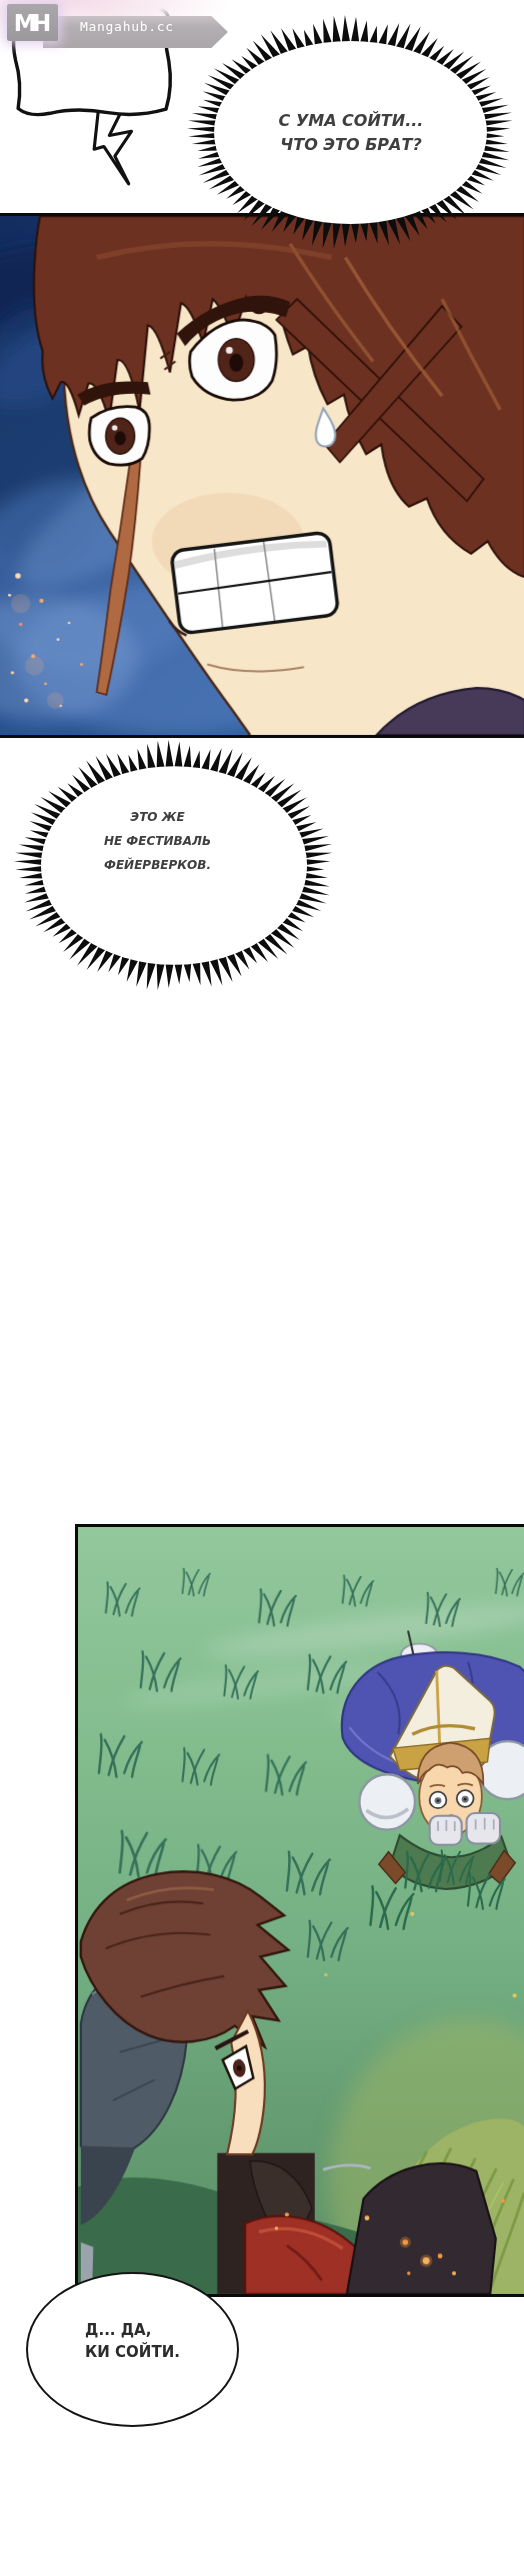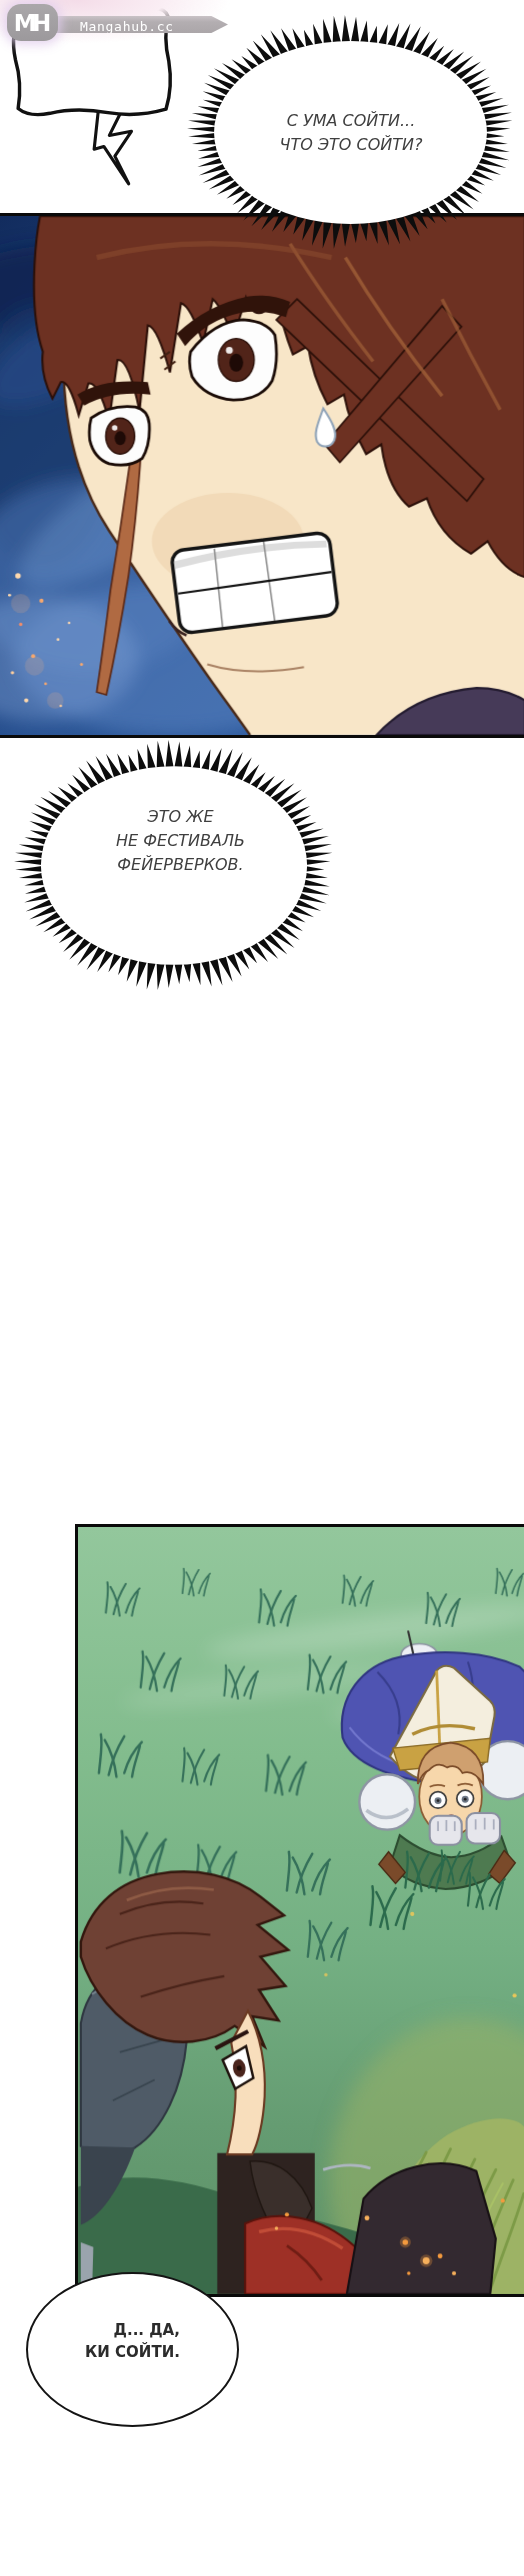--- a/index.html
+++ b/index.html
@@ -2,51 +2,51 @@
 <html style="font-size:11px"><head>
 <meta charset="utf-8">
 <style>
   html,body{margin:0;padding:0;background:#ffffff}
   .page{position:relative;width:525px;height:2576px;background:#fff;overflow:hidden;
         font-family:"DejaVu Sans","Liberation Sans",sans-serif}
 
   
   .header-glow{position:absolute;left:0;top:0;width:304px;height:51px;z-index:3;pointer-events:none;
     background:radial-gradient(ellipse 65% 110% at 25% 0%, #f4dce8 0%, #faeef4 45%, rgba(255,255,255,0) 78%)}
-  .site-ribbon{position:absolute;left:43px;top:16px;height:17px;width:185px;z-index:4;
+  .site-ribbon{position:absolute;left:43px;top:16px;height:32px;width:185px;z-index:4;
     background:linear-gradient(#c9c2c6,#b3aeb1 35%,#aba6a9);color:#fff;
     font-family:"DejaVu Sans Mono","Liberation Mono",monospace;font-size:13px;line-height:21px;
     padding-left:37px;letter-spacing:0.7px;box-sizing:border-box;
     clip-path:polygon(0 0,calc(100% - 16.6px) 0,100% 50%,calc(100% - 16.6px) 100%,0 100%)}
   .logo-badge{position:absolute;left:7px;top:4.1px;width:51px;height:37px;z-index:5;
-    background:linear-gradient(#aaa7aa,#9c999c);border-radius:14px;display:flex;align-items:center;justify-content:center;
+    background:linear-gradient(#aaa7aa,#9c999c);border-radius:2px;display:flex;align-items:center;justify-content:center;
     color:#fff;font-size:23px;font-weight:bold;letter-spacing:-4.8px;padding-right:4.8px;box-sizing:border-box;
     box-shadow:0 0 11px 3.5px rgba(224,204,236,.85)}
 
   
   .panel{position:absolute;background:#fff;z-index:1;box-sizing:border-box}
   .panel svg{display:block;width:100%;height:100%}
   #panel1{left:0;top:213px;width:525px;height:525px;border-top:3.5px solid #0a0a0a;border-bottom:3.5px solid #0a0a0a}
   #panel2{left:75px;top:1524px;width:450px;height:773px;border:3.5px solid #0a0a0a;border-right:none}
 
   
   .burst{position:absolute;z-index:2}
   .bubble-label{position:absolute;z-index:3;display:flex;flex-direction:column;align-items:center;justify-content:center;
-    text-align:center;font-weight:normal;color:#3f3f3f}
+    text-align:center;font-weight:bold;color:#3f3f3f}
   .it{font-style:italic}
   #scream-svg{left:187px;top:15px;width:327px;height:235px}
   #scream-text{left:208px;top:36px;width:286px;height:193px;font-size:16px;line-height:23.5px}
   #fire-svg{left:14px;top:740px;width:320px;height:251px}
-  #fire-text{left:41px;top:744px;width:279px;height:193px;font-size:16px;line-height:24px}
+  #fire-text{left:18px;top:744px;width:279px;height:193px;font-size:12px;line-height:24px}
   #call-svg{left:280px;top:1473px;width:180px;height:190px;z-index:2}
   #call-text{left:294px;top:1516px;width:152px;height:41px;font-size:16.6px;color:#1f1f1f;letter-spacing:0.3px}
   #reply-bubble{position:absolute;left:26px;top:2272px;width:213px;height:155px;z-index:2;background:#fff;
     border:2.8px solid #141414;border-radius:50%;box-sizing:border-box;
     display:flex;align-items:center;justify-content:center}
-  #reply-bubble .inner{margin-top:-18px;text-align:right;font-weight:bold;font-size:15px;line-height:22px;color:#2c2c2c}
+  #reply-bubble .inner{margin-top:-18px;text-align:left;font-weight:bold;font-size:15px;line-height:22px;color:#2c2c2c}
 </style>
 </head>
 <body>
 
 <div class="page">
 
   
   <div class="header-glow"></div>
   <div class="site-ribbon">
     <span>Mangahub.cc</span>
@@ -55,21 +55,21 @@
     <span>MH</span>
   </div>
 
   
   <svg id="scream-svg" class="burst" viewBox="0 0 474 340">
       <polygon points="427.65,170 460.06987939213,175.33284141104818 427.20555084617627,178.75823133122188 465.1093158689382,186.59865071284273 425.8742756118265,187.47562774501228 467.84441645926574,198.41760231760253 423.6623813166349,196.11154471517503 467.3288505476211,210.26638868228798 420.58018083285793,204.6257176102925 463.1120435029286,221.49626185569008 416.64204480195315,212.97844942602435 455.33087810210077,231.5192944015222 411.8663346320146,221.13079587086662 444.66712298726327,239.98674692562457 406.2753168884128,229.04474694241608 432.1831228429923,246.90860716815155 399.8950594767881,236.68340414754755 428.1946164312395,258.6582771906927 392.7553101024408,244.01115254022207 423.276169686087,270.77384036367755 384.8893575727977,250.9938267748056 415.53665907224376,281.6432476636369 376.3338765896244,257.5988704006821 404.83155783929806,290.4554034997994 367.1287567546364,263.79548765545445 391.5141452537736,296.7055364520256 357.316916585762,269.55478704900526 376.3263673457818,300.34341177697 346.9441034111994,274.8499160689601 360.2043679313144,301.8159628649869 336.05868007425545,279.6561863794964 348.7345244278667,310.31847453690955 324.7113994434442,283.95118892976086 337.1899929847827,320.1634670773889 312.95516777918596,287.7148984352099 323.81536639455487,327.8200021709677 300.8447980603985,290.9297667447294 308.82782820892805,332.450128878057 288.4367544210867,293.58080465821655 292.7562471988249,333.7017756568435 275.7888888884847,295.65565181314935 276.281698031293,331.8032716756197 262.96017165019947,297.1446343143027 260.0458191407975,327.52558513368575 250.01041610797452,298.0408098379138 244.76002460856878,330.1992381113463 237,298.34000000000003 229.05345292798083,335.65933369730067 223.9895838920255,298.0408098379138 212.82619919775013,338.4978366974684 211.03982834980062,297.1446343143027 196.64866108375992,338.00705839785405 198.21111111151538,295.65565181314935 181.16022835341877,334.0445197416191 185.56324557891332,293.58080465821655 166.88363472982587,327.05775373802294 173.15520193960148,290.9297667447294 154.0667848365502,317.9755423859357 161.04483222081404,287.7148984352099 139.68051358410582,314.12765360563844 149.28860055655585,283.95118892976086 123.19278157996163,314.00475847086454 137.94131992574464,279.6561863794964 107.5159541983426,311.39010173937436 127.0558965888006,274.84991606896017 93.49402366873093,305.85505235524704 116.68308341423807,269.55478704900526 81.79091049581623,297.50253219366925 106.87124324536364,263.79548765545445 72.70765052529009,286.91619513521124 97.6661234103756,257.5988704006821 66.08152802424812,275.0005329731705 89.11064242720232,250.9938267748056 57.00820610973099,266.0082477653681 81.24468989755923,244.01115254022207 43.31018811780683,260.29487593457054 74.10494052321192,236.68340414754755 31.49603242020271,252.7117284858201 67.72468311158715,229.04474694241608 22.540464583107592,243.21707612468037 62.1336653679854,221.13079587086668 17.032401793378057,232.16473306524674 57.35795519804688,212.97844942602438 15.024798085775075,220.18328735397216 53.419819167142094,204.62571761029255 16.00509184853351,207.9917691668594 50.33761868336512,196.111544715175 15.093941623701681,196.87647370085412 48.12572438817352,187.4756277450123 7.168322695820166,186.7757148370156 46.79444915382368,178.75823133122185 1.736298352110964,175.74939488162684 46.349999999999994,170.00000000000003 -0.27967050734434906,164.18173755516202 46.794449153823706,161.24176866877812 1.5335860743596186,152.64501667472808 48.12572438817352,152.52437225498772 6.988568084549428,141.72601872620294 50.33761868336512,143.88845528482497 15.341659160623976,131.84655671141977 53.41981916714204,135.37428238970753 23.053625491922418,122.36494792091753 57.35795519804685,127.02155057397565 22.635869639335567,110.0449879424734 62.133665367985344,118.86920412913341 24.76899919554745,97.84276829793875 67.72468311158713,110.95525305758395 30.134987819247385,86.52299433585591 74.10494052321192,103.31659585245244 38.885926903339595,76.80325105046524 81.2446898975592,95.98884745977797 50.62938345734173,69.1545383241614 89.11064242720235,89.00617322519439 64.53882298390508,63.6542979853313 97.6661234103756,82.40112959931795 78.7892126473055,59.16536698680423 106.87124324536359,76.20451234454556 85.97539464700404,47.29643700062776 116.68308341423797,70.44521295099479 95.25356910594925,36.46525609101428 127.05589658880056,65.15008393103987 106.91169149796644,27.688625684314417 137.94131992574447,60.34381362050371 120.78920399647592,21.720481500167864 149.28860055655574,56.04881107023918 136.3452897886109,18.85937212203794 161.04483222081416,52.28510156479014 152.81744129839436,18.856339865194002 173.15520193960145,49.07023325527058 169.4250942079713,20.94972489270512 185.56324557891332,46.419195341783436 182.74526642025359,12.459712685472994 198.2111111115152,44.344348186850695 197.21767443725727,5.293149678406792 211.03982834980064,42.85536568569729 212.76082382934496,0.8662354211394927 223.9895838920254,41.9591901620862 228.89965363788312,-0.1615197045528589 236.99999999999997,41.66 245.01629020586716,2.299066753619087 250.01041610797452,41.9591901620862 260.53215126242566,7.743701092845299 262.9601716501993,42.85536568569729 275.07660069846804,15.186145929475657 275.78888888848473,44.34434818685068 291.09770718687156,13.104073333848532 288.4367544210866,46.419195341783436 307.68514887947583,11.15015685974251 300.8447980603985,49.07023325527058 323.87962892788045,12.017039230217847 312.9551677791858,52.28510156479011 338.9483010433279,16.139338990961278 324.7113994434442,56.04881107023917 352.27673858845026,23.381701562358558 336.0586800742555,60.34381362050368 363.54643363106686,33.08864819987784 346.9441034111994,65.15008393103984 372.8423798530039,44.25091436838983 357.316916585762,70.44521295099476 386.7181065754249,48.79479310843382 367.12875675463636,76.20451234454549 401.86451734495677,52.511636994541874 376.3338765896244,82.40112959931797 415.3185485510211,58.546934848963446 384.8893575727976,89.00617322519435 426.2026640293417,67.00692892282962 392.7553101024408,95.98884745977792 433.9896158338787,77.54078259057344 399.895059476788,103.31659585245235 438.6474630158043,89.45667578899516 406.2753168884128,110.95525305758386 440.67133013044713,101.91356853261333 411.8663346320146,118.86920412913341 448.28708811659783,111.25841596156354 416.64204480195315,127.02155057397559 458.72365804622785,119.89654908106216 420.58018083285793,135.3742823897075 466.5970677477025,129.9119419059141 423.6623813166349,143.8884552848249 471.0394937892788,141.03151070066076 425.8742756118265,152.52437225498775 471.6902335169064,152.72481044011346 427.20555084617627,161.24176866877806 468.7845370534431,164.36945694810564 " fill="#0d0d0d"></polygon>
       <ellipse cx="237" cy="170" rx="197.825" ry="132.48" fill="#ffffff"></ellipse>
     </svg>
   <div id="scream-text" class="bubble-label it">
     <span>С УМА СОЙТИ...</span>
-    <span>ЧТО ЭТО СОЙТИ?</span>
+    <span>ЧТО ЭТО БРАТ?</span>
   </div>
 
   
   <section class="panel" id="panel1">
     <svg viewBox="0 0 760 750" preserveAspectRatio="none">
       <defs>
         <linearGradient id="skyG" x1="0" y1="0" x2="1" y2="1">
           <stop offset="0" stop-color="#122c5e"></stop>
             <stop offset=".55" stop-color="#2a5494"></stop>
             <stop offset="1" stop-color="#3a69ae"></stop>

